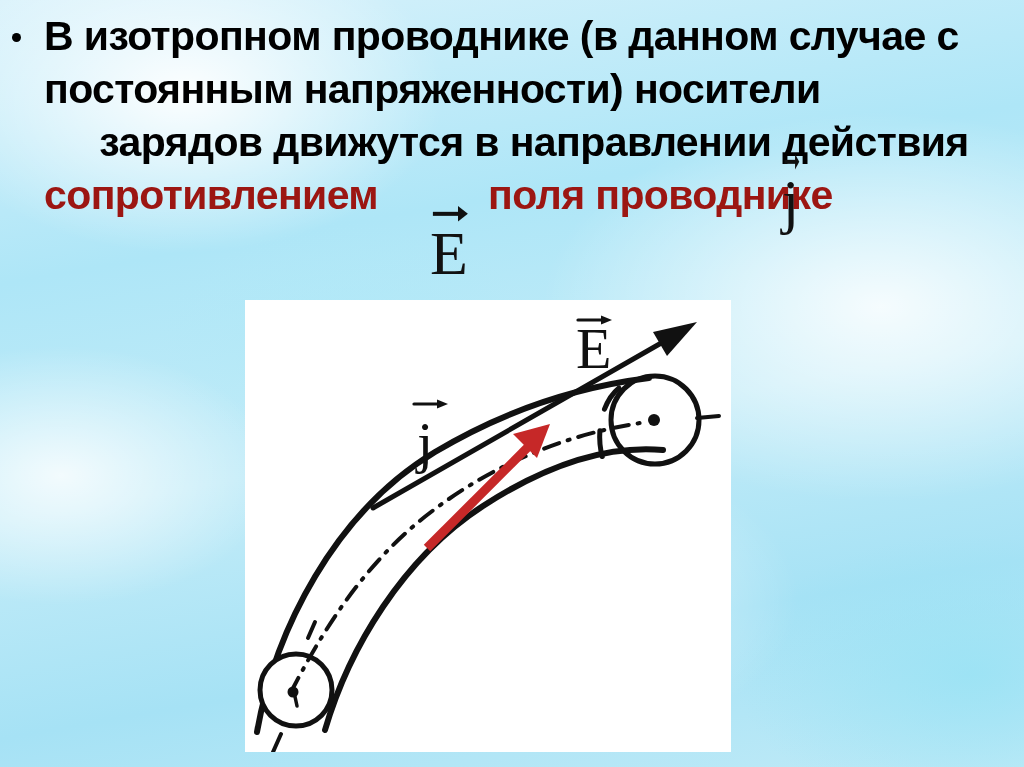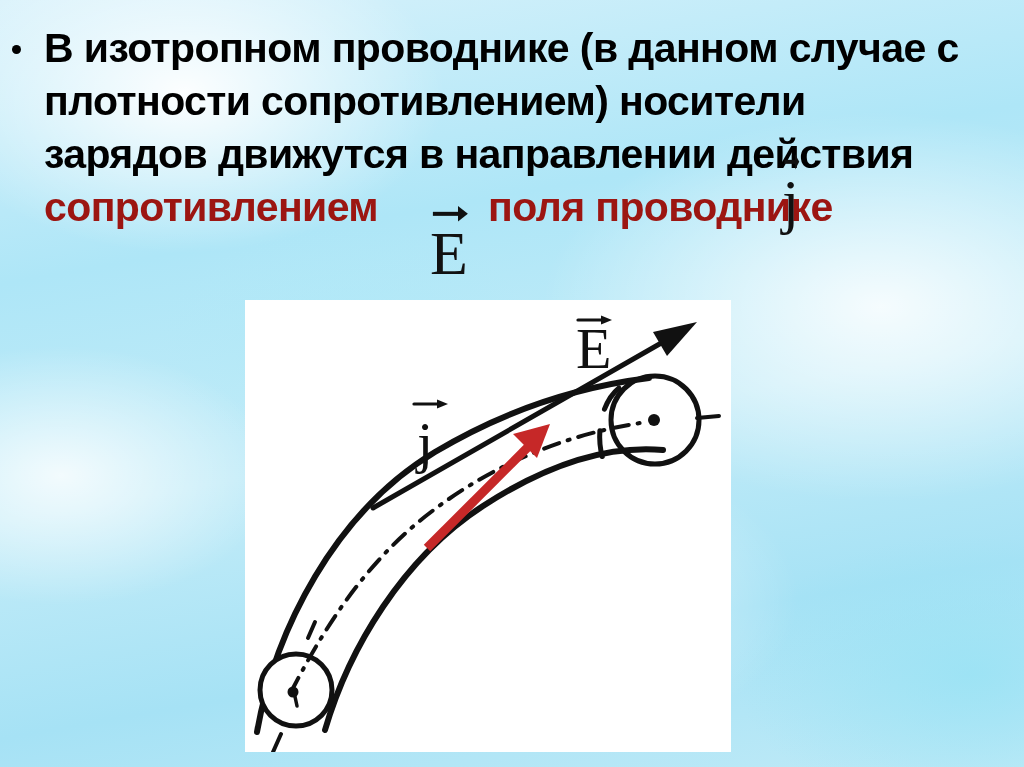--- a/index.html
+++ b/index.html
@@ -30,21 +30,21 @@
       radial-gradient(ellipse 260px 160px at 34% 44%, rgba(176,233,248,0.70) 0%, rgba(176,233,248,0.0) 72%),
       linear-gradient(170deg, #d9f2fb 0%, #aee6f7 30%, #c3ecf8 55%, #a6e2f5 78%, #bfeaf7 100%);
   }
 
   
   #textblock {
     position: absolute;
     left: 0;
     top: 0;
     width: 1024px;
-    padding-top: 22px;
+    padding-top: 10px;
   }
 
   .line {
     position: relative;
     height: 53px;
     line-height: 53px;
     white-space: nowrap;
     font-size: 41px;
     font-weight: 700;
     color: #000000;
@@ -56,21 +56,21 @@
     left: 12px;
     top: 23px;
     width: 9px;
     height: 9px;
     background: #000;
     border-radius: 50%;
   }
 
   .l1 { padding-left: 44px; }
   .l2 { padding-left: 44px; }
-  .l3 { padding-left: 44px; }
+  .l3 { padding-left: 44px; text-align: center; }
   .l4 { padding-left: 44px; }
   .l5 { padding-left: 44px; }
 
   .red {
     color: #9c1612;
   }
 
   
   .vec {
     font-family: "Liberation Serif", serif;
@@ -130,21 +130,21 @@
 <div id="slide">
 
   <div id="textblock">
 
     <div class="line l1">
       <span class="bullet-dot"></span>
       <span>В изотропном проводнике (в данном случае с</span>
     </div>
 
     <div class="line l2">
-      <span>плотности сопротивлением) носители</span>
+      <span>постоянным напряженности) носители</span>
     </div>
 
     <div class="line l3">
       <span>зарядов движутся в направлении действия</span>
     </div>
 
 
     <div class="line l5">
       <span class="red">сопротивлением</span><span class="sp" style="width:110px"></span><span class="red">поля  проводнике</span>
     </div>

